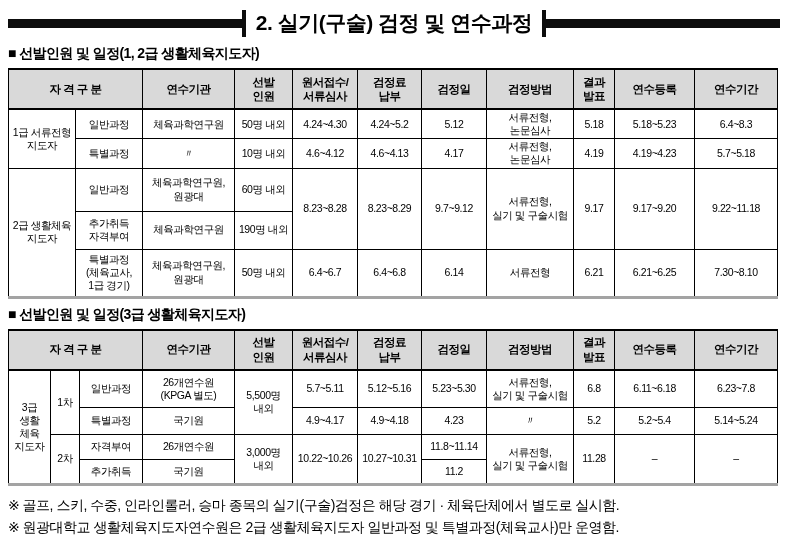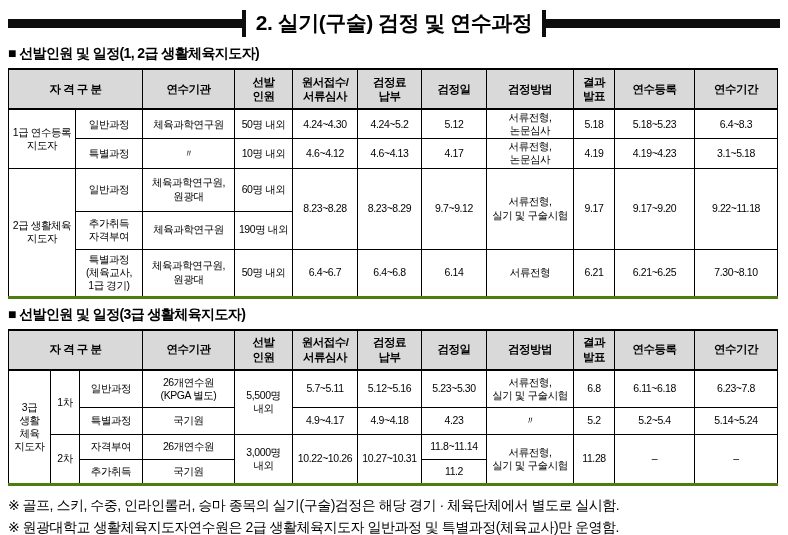--- a/index.html
+++ b/index.html
@@ -13,21 +13,21 @@
   
   .title-row{display:flex;align-items:center;margin:4px 0 8px 0;}
   .hbar{flex:1;height:9px;background:#0d0d0d;}
   .vtick{width:4px;height:27px;background:#0d0d0d;flex:none;}
   .title-text{font-size:21px;font-weight:bold;margin:0 10px;white-space:nowrap;letter-spacing:-0.5px;}
 
   .section-heading{font-size:14px;font-weight:bold;letter-spacing:-0.6px;margin:7px 0 5px 0;}
 
   table{
     border-collapse:collapse;table-layout:fixed;width:769px;
-    border-top:2px solid #000;border-bottom:3px solid #4d7c0f;
+    border-top:2px solid #000;border-bottom:3px solid #a3a3a3;
   }
   th,td{
     border:1px solid #000;text-align:center;vertical-align:middle;
     padding:1px 1px;white-space:pre-line;word-break:keep-all;overflow:hidden;
   }
   th{
     background:#d9d9d9;font-size:11.5px;font-weight:bold;
     border-bottom:2.5px solid #000;letter-spacing:-0.5px;line-height:1.25;
   }
   td{font-size:10.5px;letter-spacing:-0.4px;line-height:1.25;}
@@ -79,21 +79,21 @@
         <th>검정일</th>
         <th>검정방법</th>
         <th>결과
 발표</th>
         <th>연수등록</th>
         <th>연수기간</th>
       </tr>
     </thead>
     <tbody>
       <tr class="h27">
-        <td rowspan="2">1급 연수등록
+        <td rowspan="2">1급 서류전형
 지도자</td>
         <td>일반과정</td>
         <td>체육과학연구원</td>
         <td>50명 내외</td>
         <td>4.24~4.30</td>
         <td>4.24~5.2</td>
         <td>5.12</td>
         <td>서류전형, 논문심사</td>
         <td>5.18</td>
         <td>5.18~5.23</td>
@@ -102,21 +102,21 @@
       <tr class="h27">
         <td>특별과정</td>
         <td>〃</td>
         <td>10명 내외</td>
         <td>4.6~4.12</td>
         <td>4.6~4.13</td>
         <td>4.17</td>
         <td>서류전형, 논문심사</td>
         <td>4.19</td>
         <td>4.19~4.23</td>
-        <td>3.1~5.18</td>
+        <td>5.7~5.18</td>
       </tr>
       <tr class="h43">
         <td rowspan="3">2급 생활체육
 지도자</td>
         <td>일반과정</td>
         <td>체육과학연구원,
 원광대</td>
         <td>60명 내외</td>
         <td rowspan="2">8.23~8.28</td>
         <td rowspan="2">8.23~8.29</td>

